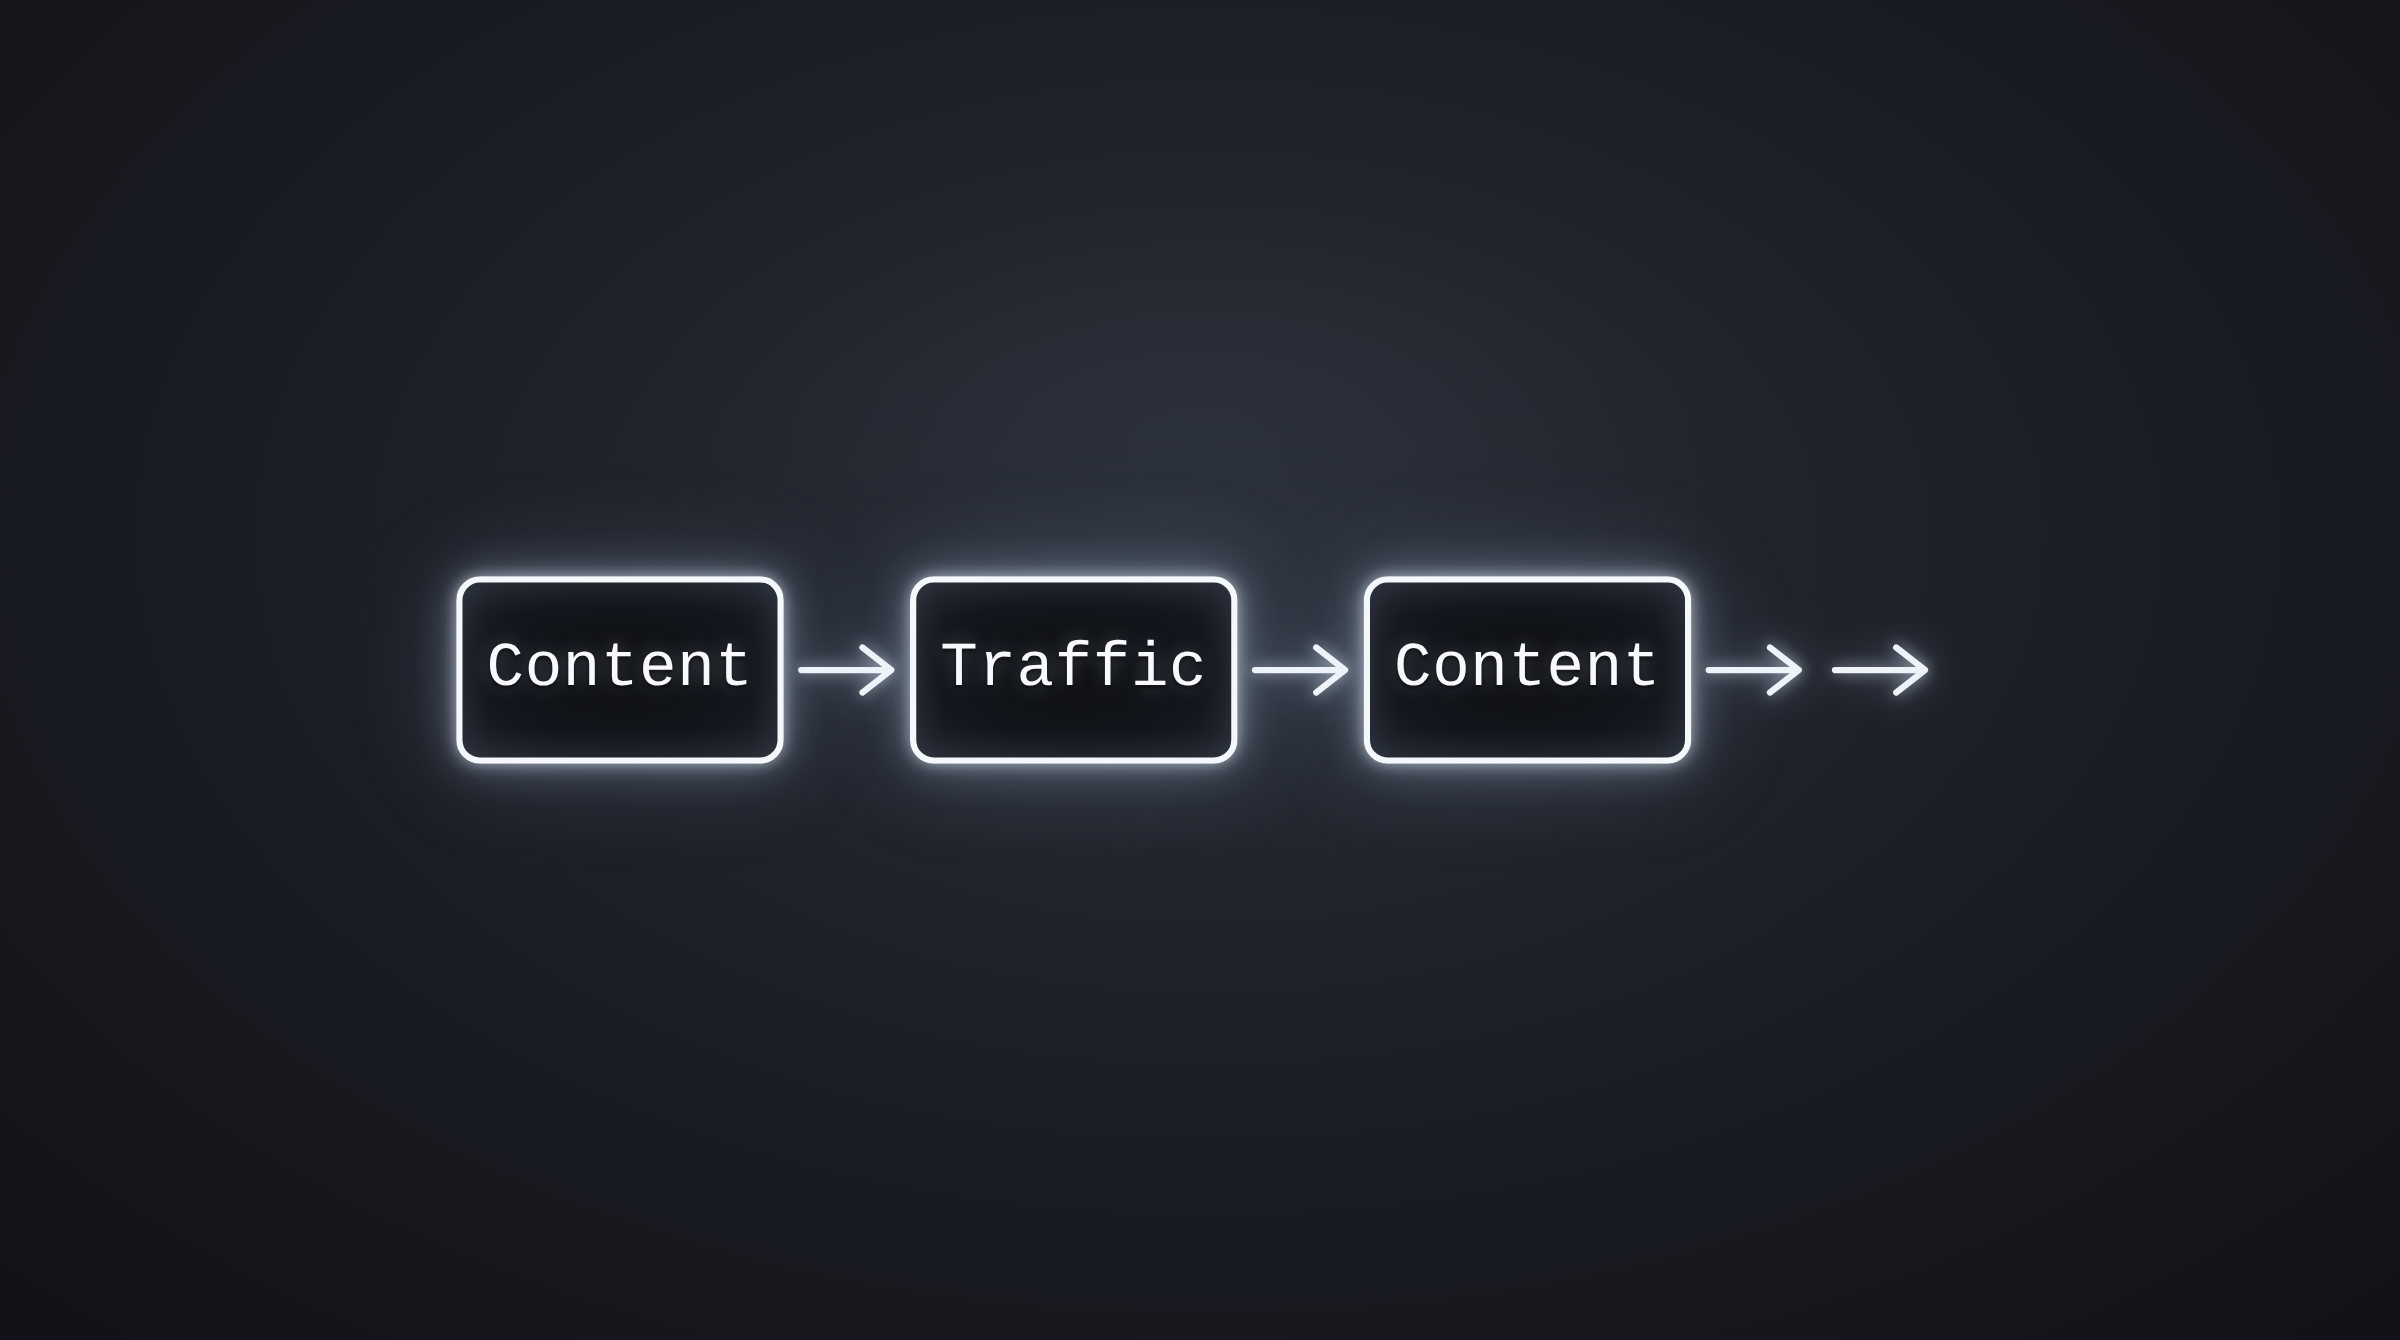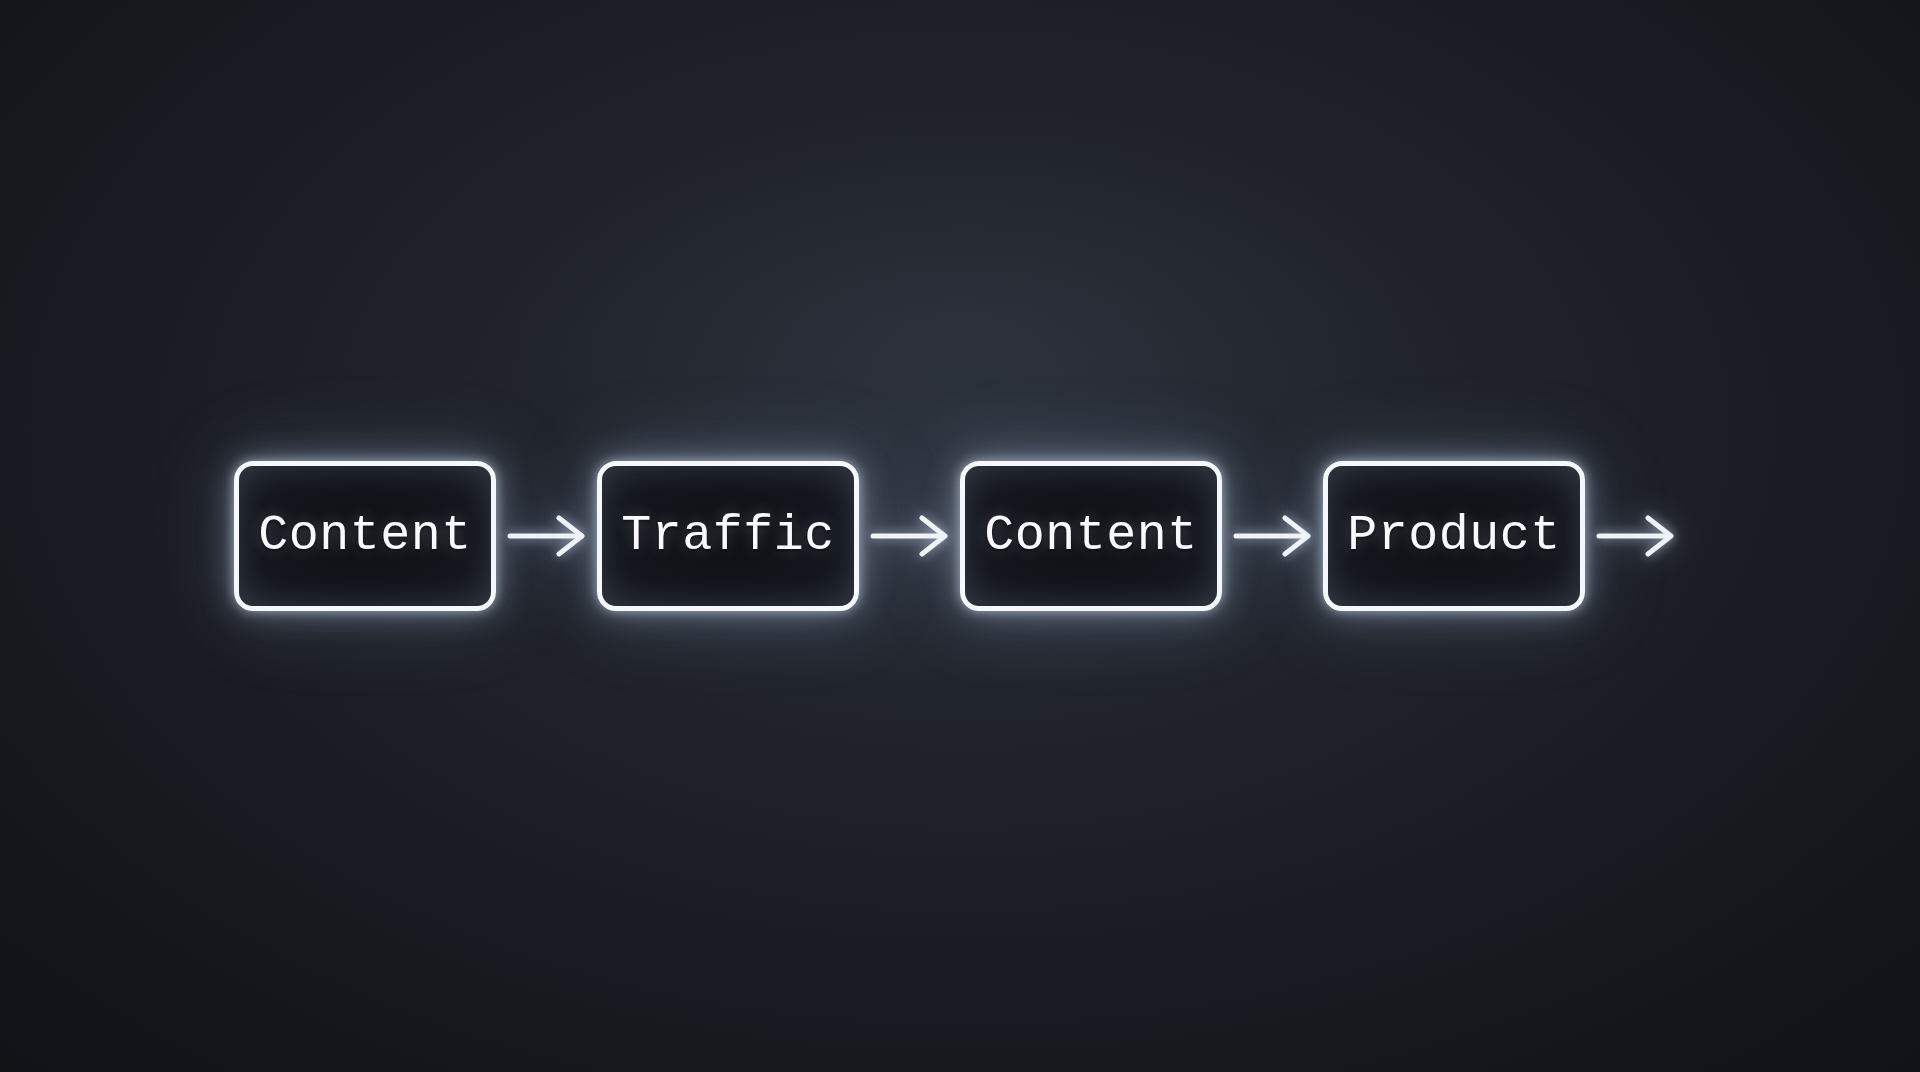--- a/index.html
+++ b/index.html
@@ -138,23 +138,20 @@
       <span class="node-label">Content</span>
     </div>
 
     <div class="connector">
       <svg width="80" height="44" viewBox="0 0 80 44">
         <line class="arrow-stroke" x1="3" y1="22" x2="73" y2="22"></line>
         <polyline class="arrow-stroke" points="52,4 75,22 52,40"></polyline>
       </svg>
     </div>
 
-    <div class="node">
-      <span class="node-label">Product</span>
-    </div>
 
     <div class="connector">
       <svg width="80" height="44" viewBox="0 0 80 44">
         <line class="arrow-stroke" x1="3" y1="22" x2="73" y2="22"></line>
         <polyline class="arrow-stroke" points="52,4 75,22 52,40"></polyline>
       </svg>
     </div>
 
 
   </div>

